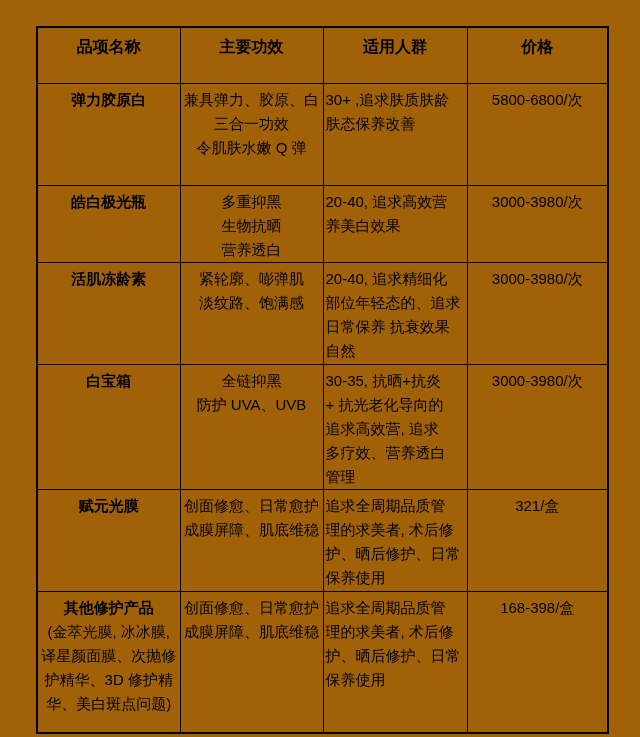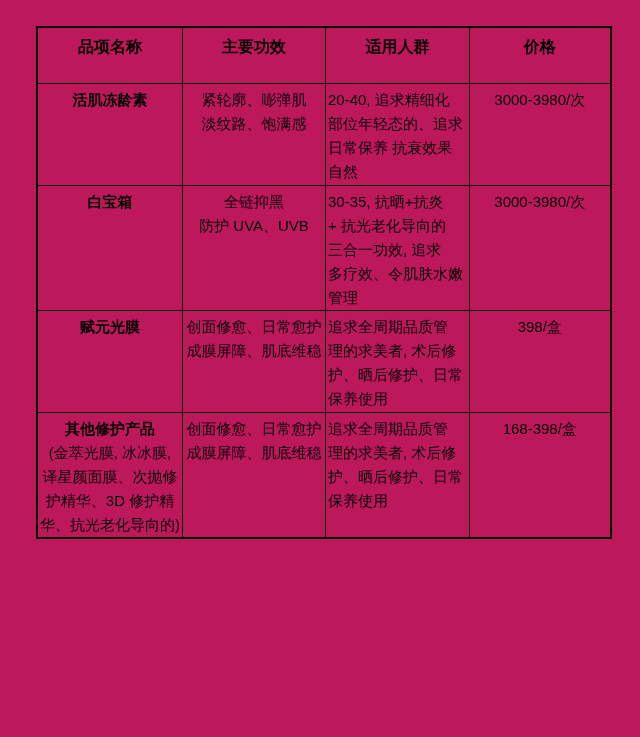--- a/index.html
+++ b/index.html
@@ -8,21 +8,21 @@
     background: #ffffff;
     width: 640px;
     height: 737px;
     font-family: "Liberation Sans", "DejaVu Sans", sans-serif;
     color: #000000;
   }
   .page {
     position: relative;
     width: 640px;
     height: 737px;
-    background: #be185d;
+    background: #a16207;
     overflow: hidden;
   }
   table.product-table {
     position: absolute;
     left: 36px;
     top: 26px;
     border-collapse: collapse;
     table-layout: fixed;
     border: 2px solid #000000;
   }
@@ -73,20 +73,54 @@
       <tr>
           <th>品项名称</th>
           <th>主要功效</th>
           <th>适用人群</th>
           <th>价格</th>
         </tr>
     </thead>
     <tbody>
         <tr>
           <td class="name-cell">
+            <div class="pname">弹力胶原白</div>
+          </td>
+          <td class="effects-cell">
+            <div>兼具弹力、胶原、白</div>
+            <div>三合一功效</div>
+            <div>令肌肤水嫩 Q 弹</div>
+          </td>
+          <td class="audience-cell">
+            <div>30+ ,追求肤质肤龄</div>
+            <div>肤态保养改善</div>
+          </td>
+          <td class="price-cell">
+            <div>5800-6800/次</div>
+          </td>
+        </tr>
+        <tr>
+          <td class="name-cell">
+            <div class="pname">皓白极光瓶</div>
+          </td>
+          <td class="effects-cell">
+            <div>多重抑黑</div>
+            <div>生物抗晒</div>
+            <div>营养透白</div>
+          </td>
+          <td class="audience-cell">
+            <div>20-40, 追求高效营</div>
+            <div>养美白效果</div>
+          </td>
+          <td class="price-cell">
+            <div>3000-3980/次</div>
+          </td>
+        </tr>
+        <tr>
+          <td class="name-cell">
             <div class="pname">活肌冻龄素</div>
           </td>
           <td class="effects-cell">
             <div>紧轮廓、嘭弹肌</div>
             <div>淡纹路、饱满感</div>
           </td>
           <td class="audience-cell">
             <div>20-40, 追求精细化</div>
             <div>部位年轻态的、追求</div>
             <div>日常保养 抗衰效果</div>
@@ -100,22 +134,22 @@
           <td class="name-cell">
             <div class="pname">白宝箱</div>
           </td>
           <td class="effects-cell">
             <div>全链抑黑</div>
             <div>防护 UVA、UVB</div>
           </td>
           <td class="audience-cell">
             <div>30-35, 抗晒+抗炎</div>
             <div>+ 抗光老化导向的</div>
-            <div>三合一功效, 追求</div>
-            <div>多疗效、令肌肤水嫩</div>
+            <div>追求高效营, 追求</div>
+            <div>多疗效、营养透白</div>
             <div>管理</div>
           </td>
           <td class="price-cell">
             <div>3000-3980/次</div>
           </td>
         </tr>
         <tr>
           <td class="name-cell">
             <div class="pname">赋元光膜</div>
           </td>
@@ -123,30 +157,30 @@
             <div>创面修愈、日常愈护</div>
             <div>成膜屏障、肌底维稳</div>
           </td>
           <td class="audience-cell">
             <div>追求全周期品质管</div>
             <div>理的求美者, 术后修</div>
             <div>护、晒后修护、日常</div>
             <div>保养使用</div>
           </td>
           <td class="price-cell">
-            <div>398/盒</div>
+            <div>321/盒</div>
           </td>
         </tr>
         <tr>
           <td class="name-cell">
             <div class="pname">其他修护产品</div>
             <div class="pnote">(金萃光膜, 冰冰膜,</div>
             <div class="pnote">译星颜面膜、次抛修</div>
             <div class="pnote">护精华、3D 修护精</div>
-            <div class="pnote">华、抗光老化导向的)</div>
+            <div class="pnote">华、美白斑点问题)</div>
           </td>
           <td class="effects-cell">
             <div>创面修愈、日常愈护</div>
             <div>成膜屏障、肌底维稳</div>
           </td>
           <td class="audience-cell">
             <div>追求全周期品质管</div>
             <div>理的求美者, 术后修</div>
             <div>护、晒后修护、日常</div>
             <div>保养使用</div>

